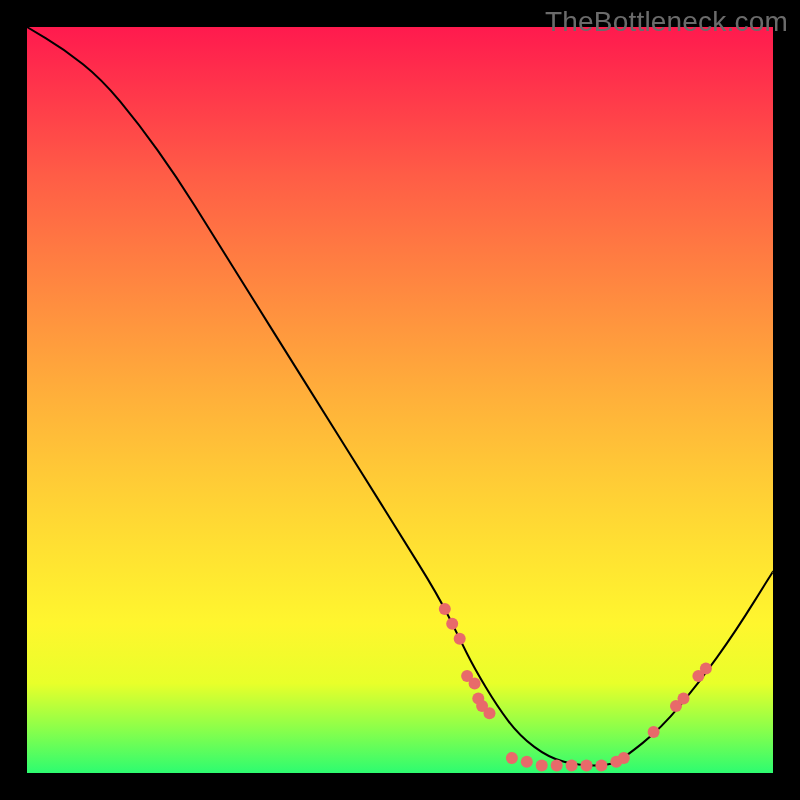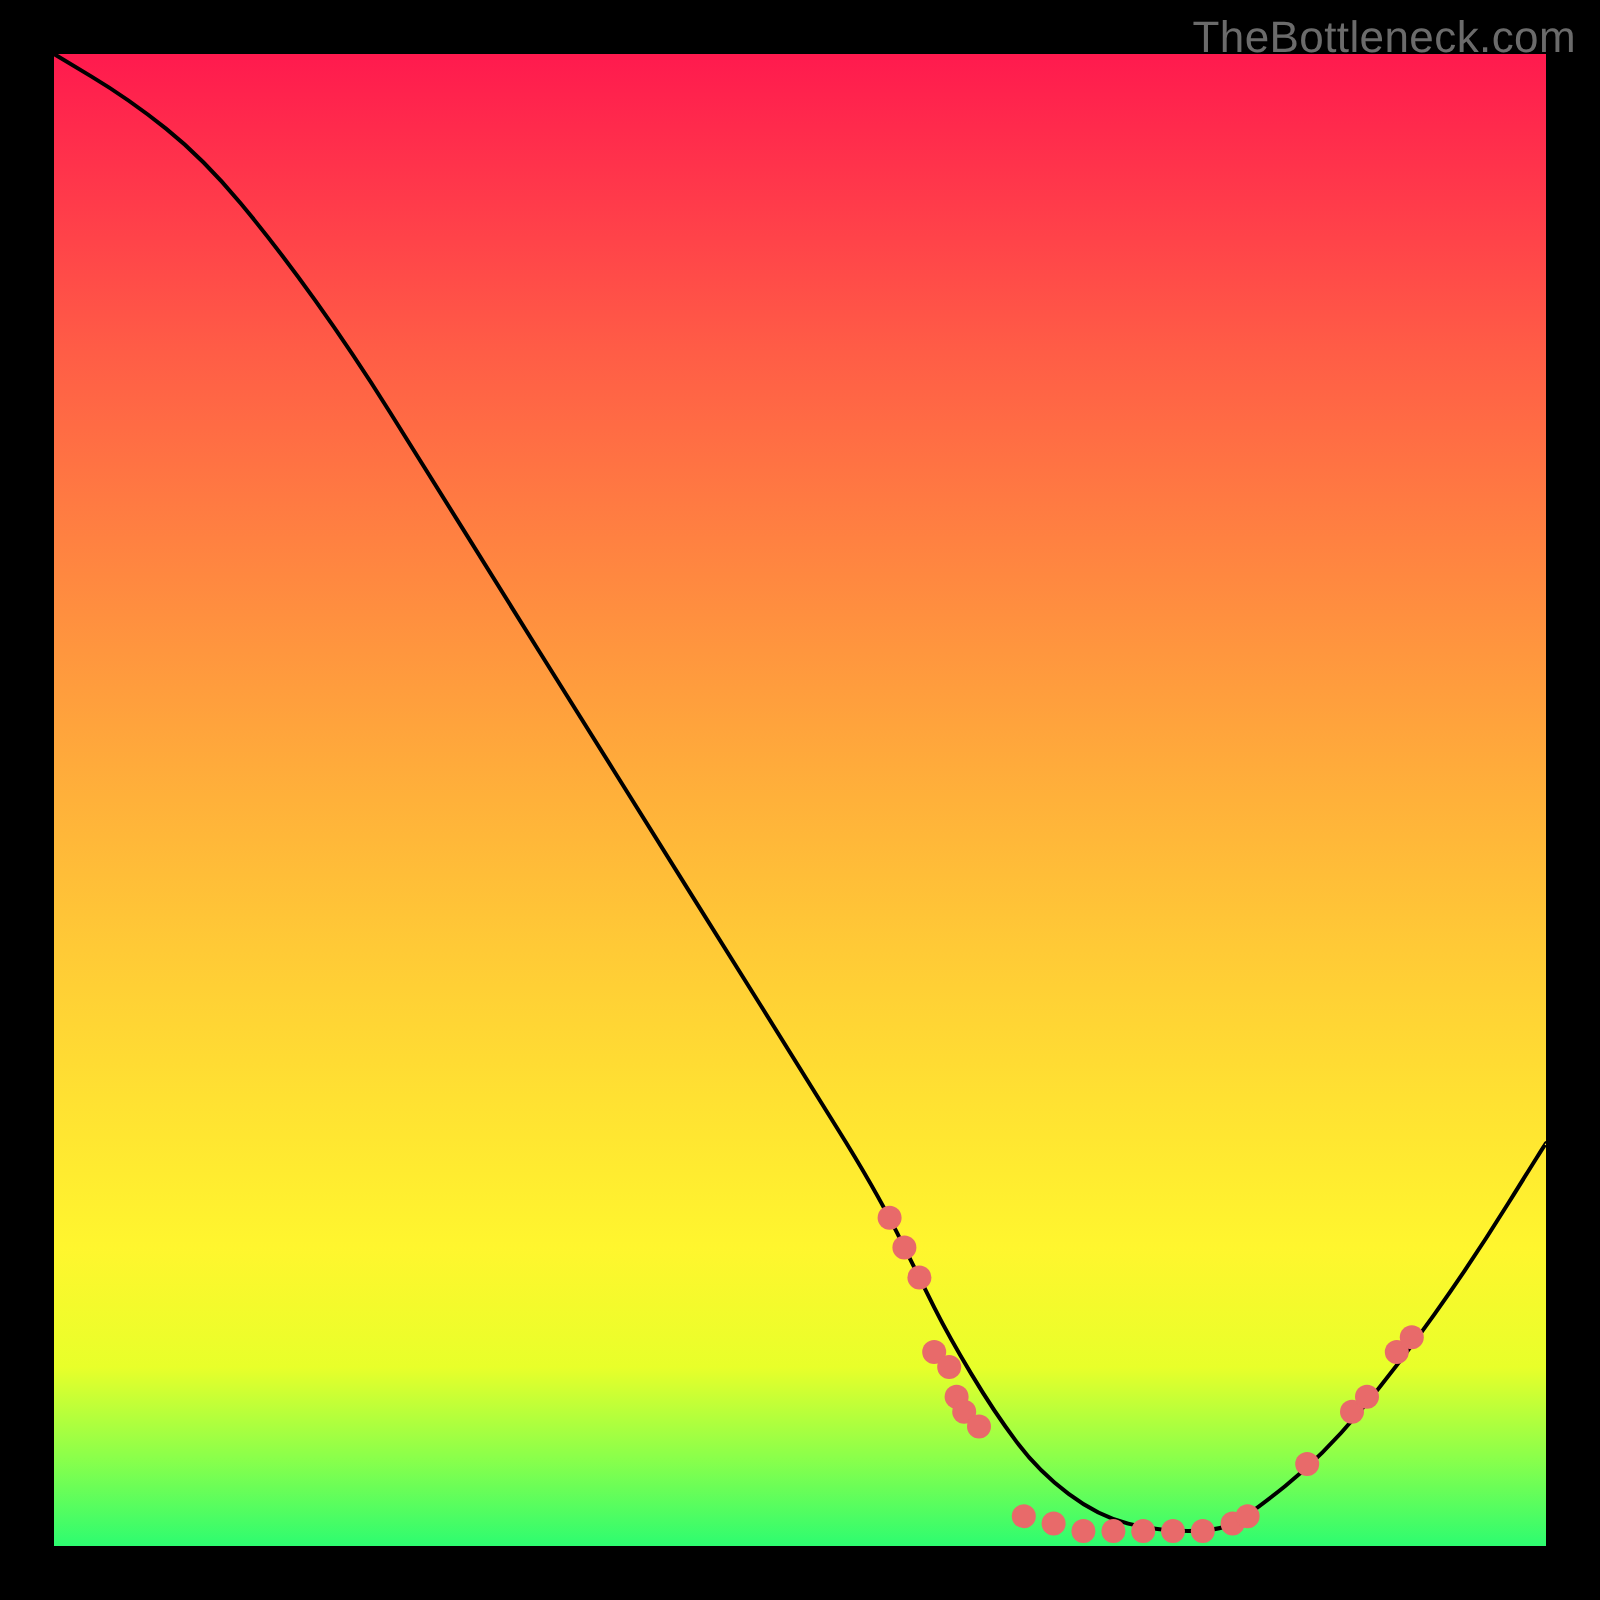--- a/index.html
+++ b/index.html
@@ -30,21 +30,21 @@
       #e8ff2a 88%,
       #8cff4a 94%,
       #2dfc70 100%
     );
   }
   .watermark {
     position: absolute;
     top: 6px;
     right: 12px;
     color: #6b6b6b;
-    font-size: 22px;
+    font-size: 28px;
     font-weight: 500;
     letter-spacing: 0.2px;
     user-select: none;
   }
   svg.curve {
     position: absolute;
     left: 0;
     top: 0;
     width: 746px;
     height: 746px;

